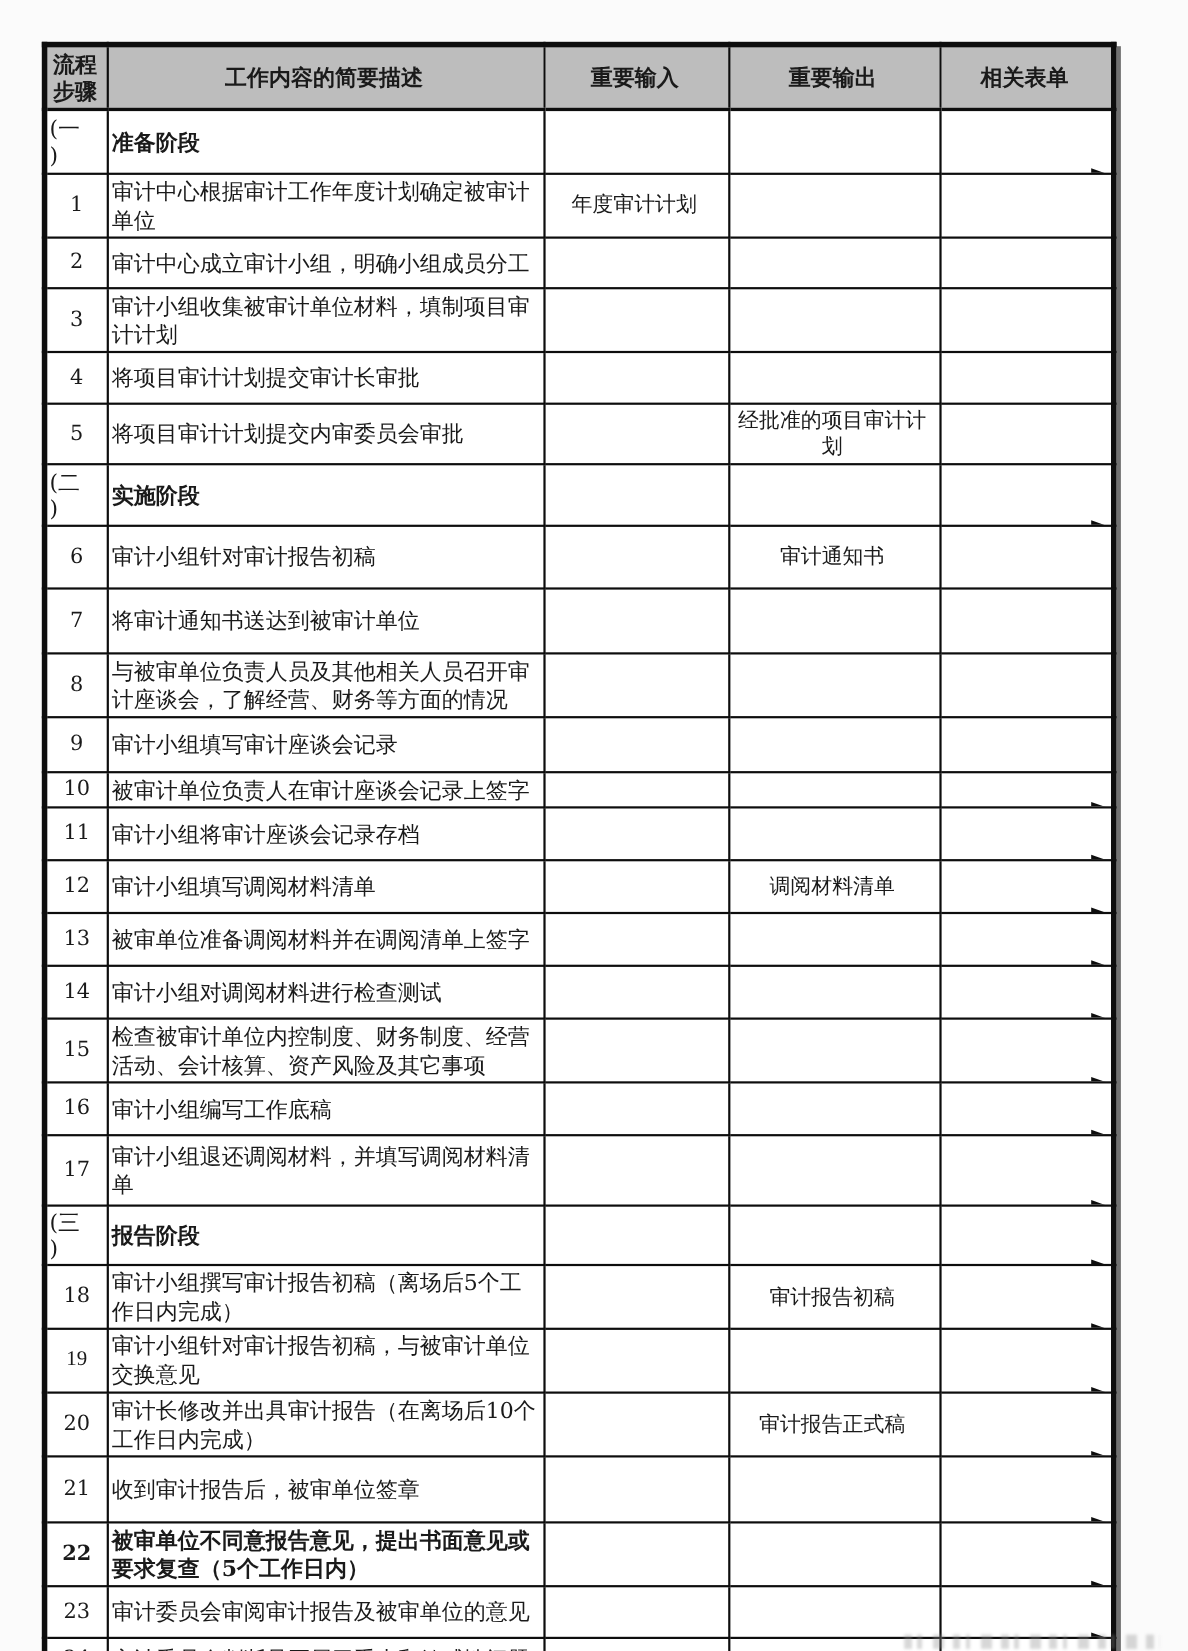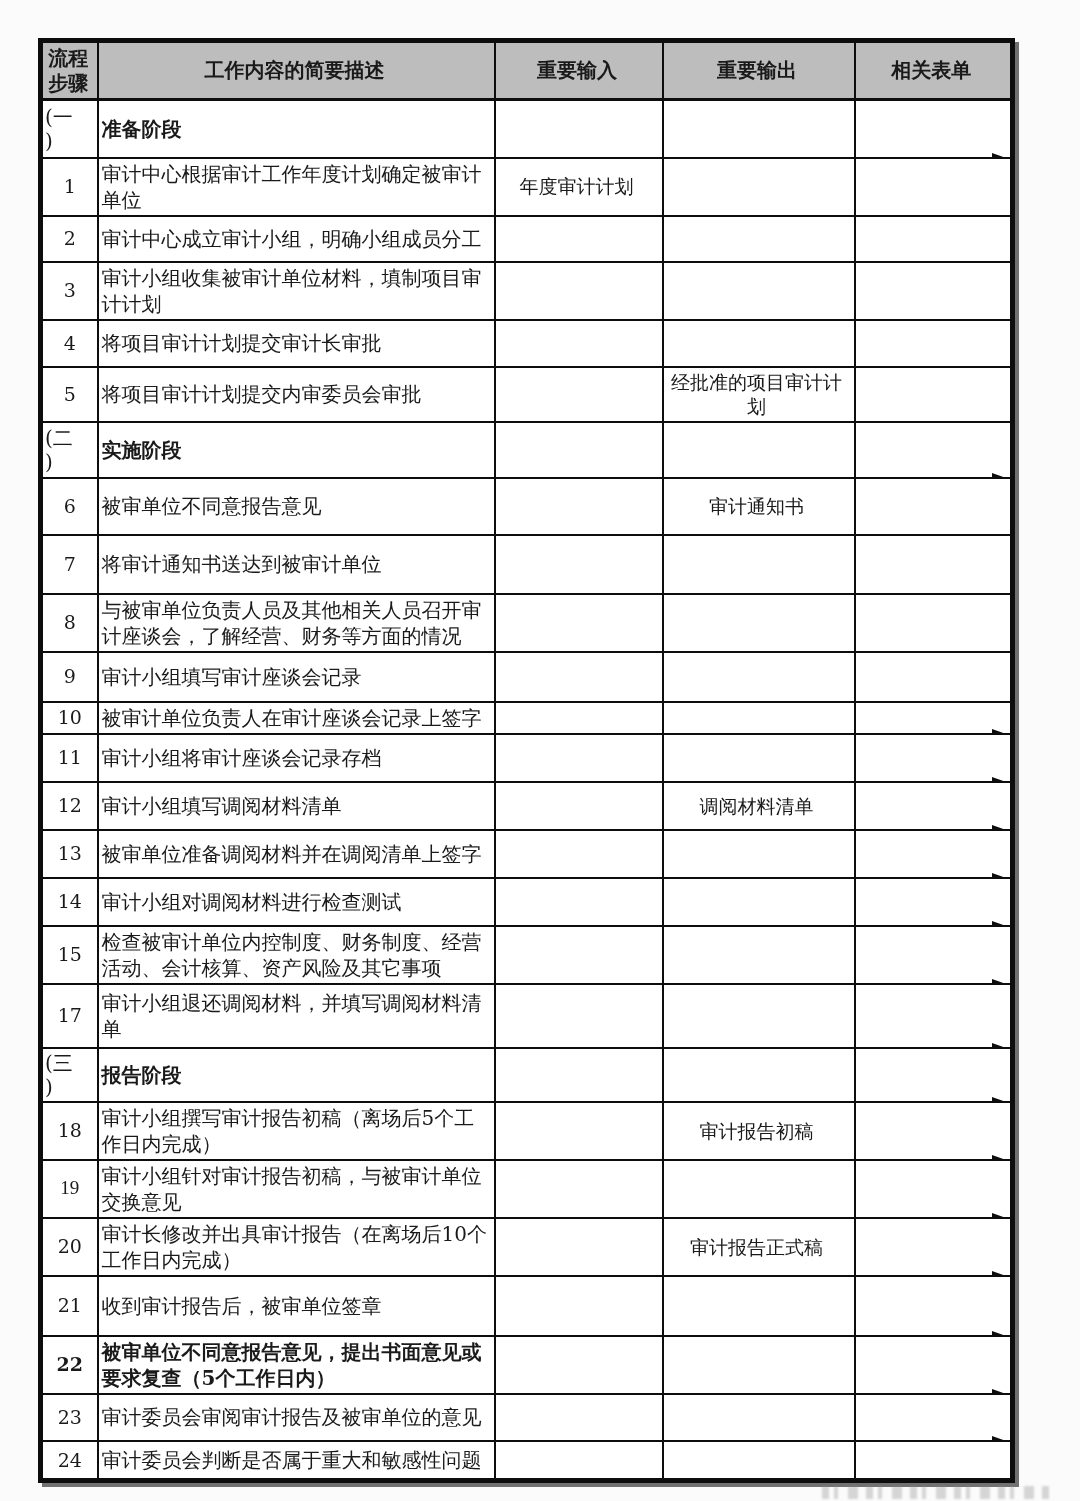--- a/index.html
+++ b/index.html
@@ -173,21 +173,21 @@
 )</td>
     <td class="c-desc">实施阶段</td>
     <td class="c-input"></td>
     <td class="c-output"></td>
     <td class="c-form">
             <span class="arrowhead"></span>
           </td>
   </tr>
         <tr style="height: 57px;">
     <td class="c-step">6</td>
-    <td class="c-desc">被审单位不同意报告意见</td>
+    <td class="c-desc">审计小组针对审计报告初稿</td>
     <td class="c-input"></td>
     <td class="c-output">审计通知书</td>
     <td class="c-form"></td>
   </tr>
         <tr style="height: 59px;">
     <td class="c-step">7</td>
     <td class="c-desc">将审计通知书送达到被审计单位</td>
     <td class="c-input"></td>
     <td class="c-output"></td>
     <td class="c-form"></td>
@@ -247,20 +247,29 @@
     <td class="c-desc">审计小组对调阅材料进行检查测试</td>
     <td class="c-input"></td>
     <td class="c-output"></td>
     <td class="c-form">
             <span class="arrowhead"></span>
           </td>
   </tr>
         <tr style="height: 55px;">
     <td class="c-step">15</td>
     <td class="c-desc">检查被审计单位内控制度、财务制度、经营活动、会计核算、资产风险及其它事项</td>
+    <td class="c-input"></td>
+    <td class="c-output"></td>
+    <td class="c-form">
+            <span class="arrowhead"></span>
+          </td>
+  </tr>
+        <tr style="height: 48px;">
+    <td class="c-step">16</td>
+    <td class="c-desc">审计小组编写工作底稿</td>
     <td class="c-input"></td>
     <td class="c-output"></td>
     <td class="c-form">
             <span class="arrowhead"></span>
           </td>
   </tr>
         <tr style="height: 64px;">
     <td class="c-step">17</td>
     <td class="c-desc">审计小组退还调阅材料，并填写调阅材料清单</td>
     <td class="c-input"></td>

